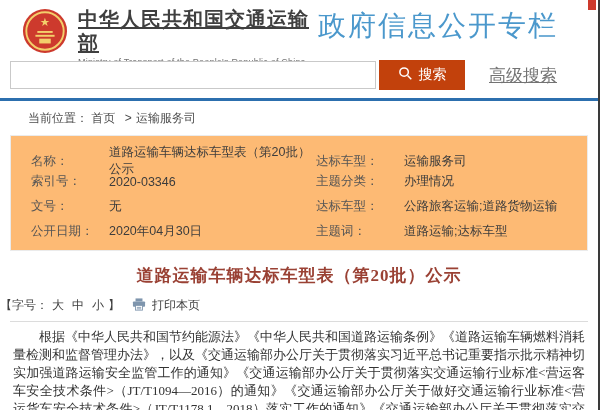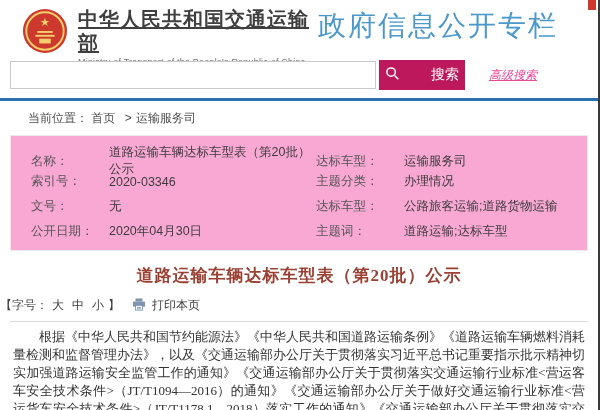--- a/index.html
+++ b/index.html
@@ -12,30 +12,30 @@
   .masthead{display:flex;align-items:flex-start;padding:7px 14px 0 22px;height:56px;box-sizing:border-box;}
   .emblem{flex:0 0 auto;margin-top:1px;}
   .brand-text{margin-left:10px;}
   .brand-cn{font-size:20px;font-weight:bold;color:#3f3f3f;letter-spacing:1px;line-height:24px;text-decoration:underline;}
   .brand-en{font-size:9px;color:#737373;margin-top:2px;letter-spacing:.2px;}
   .column-title{margin-left:auto;margin-right:26px;margin-top:4px;font-size:28px;color:#4b98cc;letter-spacing:2px;line-height:30px;white-space:nowrap;}
   .corner-mark{position:absolute;top:0;right:2px;width:8px;height:10px;background:#cd3a2d;}
   
   .search-row{display:flex;align-items:center;padding:4px 10px 0 10px;}
   .search-input{width:352px;height:26px;border:1px solid #c9c9c9;outline:none;font-size:13px;padding:0 6px;box-sizing:content-box;}
-  .search-btn{margin-left:3px;width:86px;height:30px;background:#be185d;color:#fff;border:none;font-size:14px;
-    display:flex;align-items:center;justify-content:space-between;gap:6px;cursor:pointer;font-family:inherit;}
-  .adv-link{margin-left:24px;font-size:12px;color:#ec4899;text-decoration:underline;cursor:pointer;font-style:italic;}
+  .search-btn{margin-left:3px;width:86px;height:30px;background:#c2410c;color:#fff;border:none;font-size:14px;
+    display:flex;align-items:center;justify-content:center;gap:6px;cursor:pointer;font-family:inherit;}
+  .adv-link{margin-left:24px;font-size:17px;color:#737373;text-decoration:underline;cursor:pointer;}
   .blue-rule{height:3px;background:#2c6fae;margin-top:8px;}
   
   .breadcrumb{padding:9px 0 6px 28px;font-size:12px;color:#4d4d4d;}
   .breadcrumb a{color:#4d4d4d;text-decoration:none;cursor:pointer;}
   .crumb-sep{margin:0 1px 0 6px;}
   
-  .meta{margin:2px 10px 0;background:#f9a8d4;border:1px solid #ebebeb;padding:8px 0 6px;}
+  .meta{margin:2px 10px 0;background:#fdba74;border:1px solid #ebebeb;padding:8px 0 6px;}
   .meta-row{display:grid;grid-template-columns:78px 207px 88px 1fr;padding-left:20px;height:25px;align-items:center;}
   .meta-label{font-size:12.5px;color:#555;}
   .meta-value{font-size:12.5px;color:#3c3c3c;}
   
   .article-title{margin:13px 0 0;text-align:center;font-family:"Liberation Serif",serif;font-size:17px;font-weight:bold;color:#9a4134;letter-spacing:1px;}
   .toolbar{margin-top:10px;padding-right:14px;display:flex;justify-content:flex-start;align-items:center;font-size:12px;color:#3f3f3f;}
   .toolbar .fs-opt{margin:0 4px;color:#3f3f3f;text-decoration:none;cursor:pointer;}
   .toolbar .print-link{margin-left:4px;color:#3f3f3f;text-decoration:none;cursor:pointer;}
   .printer{margin-left:12px;margin-right:2px;display:inline-block;}
   .thin-rule{margin:7px 10px 0;border:none;border-top:1px solid #dcdcdc;}

